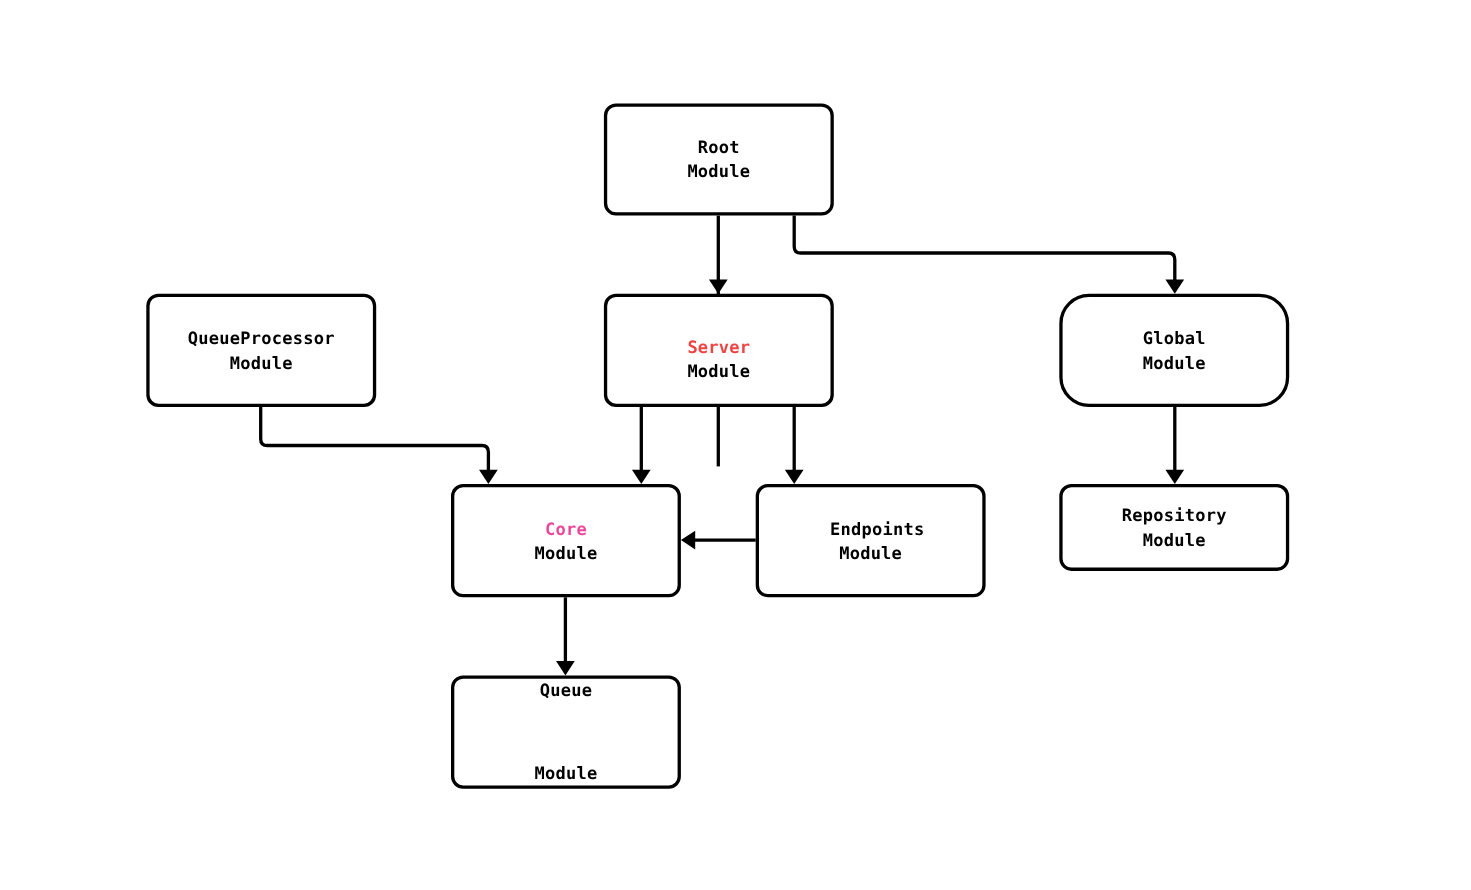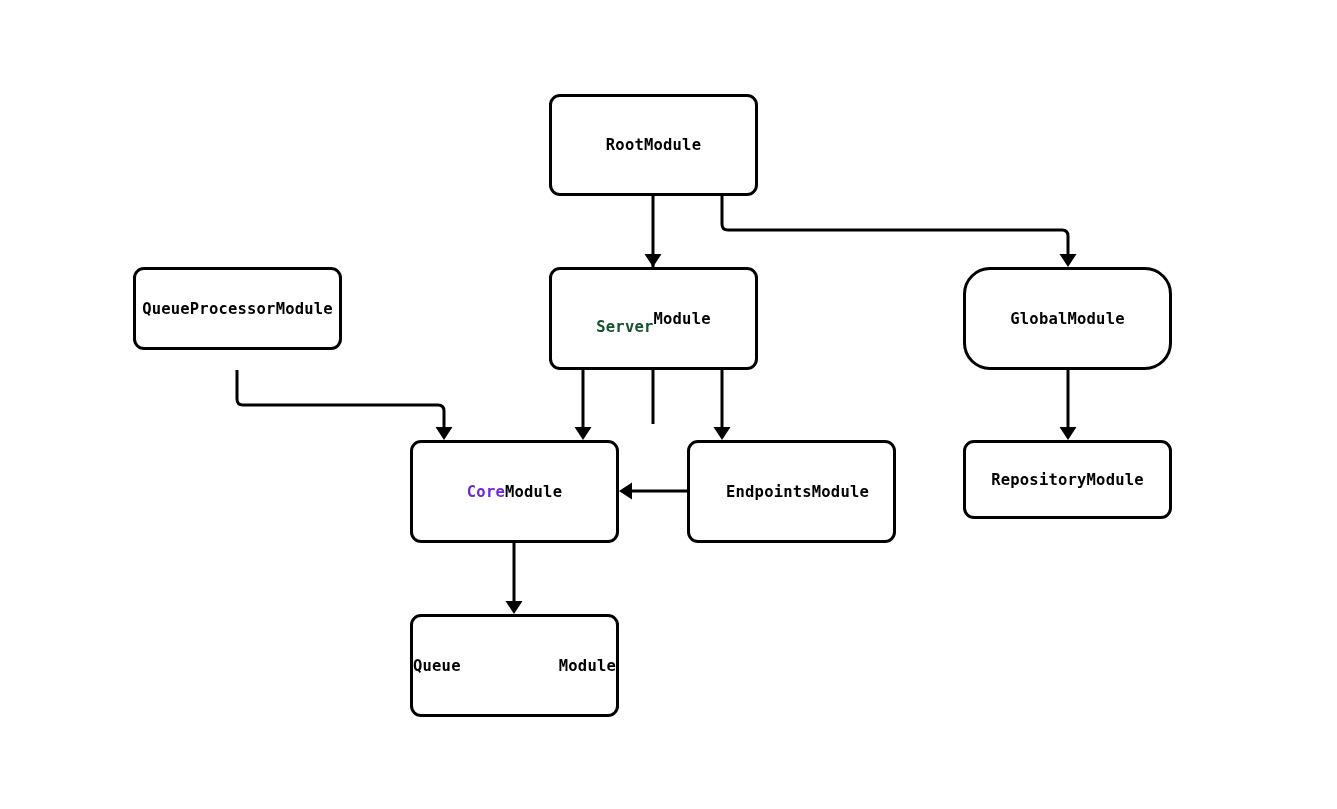--- a/index.html
+++ b/index.html
@@ -25,21 +25,21 @@
     width: 1337px;
     height: 809px;
   }
   .node {
     position: absolute;
     box-sizing: border-box;
     background: #ffffff;
     border: 3px solid #0ea5e9;
     border-radius: 11px;
     display: flex;
-    flex-direction: row;
+    flex-direction: column;
     align-items: center;
     justify-content: center;
     z-index: 2;
   }
   .node-line {
     font-family: "DejaVu Sans Mono", "Liberation Mono", monospace;
     font-size: 15.5px;
     line-height: 22px;
     font-weight: 700;
     color: #000000;
@@ -70,34 +70,34 @@
       <polygon points="619,491 632,482.5 632,499.5" fill="#000000"></polygon>
       <path d="M 514,543 L 514,602" fill="none" stroke="#000000" stroke-width="3" stroke-linecap="butt" stroke-linejoin="round"></path>
       <polygon points="514,614 505.5,601 522.5,601" fill="#000000"></polygon>
     </svg>
 
   <div id="node-layer">
       <div class="node" style="left: 549px; top: 94px; width: 209px; height: 102px; border-color: rgb(0, 0, 0);">
         <div class="node-line" style="color: rgb(0, 0, 0);">Root</div>
         <div class="node-line" style="color: rgb(0, 0, 0);">Module</div>
       </div>
-      <div class="node" style="left: 133px; top: 267px; width: 209px; height: 83px; border-color: rgb(0, 0, 0);">
+      <div class="node" style="left: 133px; top: 267px; width: 209px; height: 103px; border-color: rgb(0, 0, 0);">
         <div class="node-line" style="color: rgb(0, 0, 0);">QueueProcessor</div>
         <div class="node-line" style="color: rgb(0, 0, 0);">Module</div>
       </div>
       <div class="node" style="left: 549px; top: 267px; width: 209px; height: 103px; border-color: rgb(0, 0, 0);">
-        <div class="node-line" style="color: #14532d; margin-top: 16px;">Server</div>
+        <div class="node-line" style="color: #ef4444; margin-top: 16px;">Server</div>
         <div class="node-line" style="color: rgb(0, 0, 0);">Module</div>
       </div>
       <div class="node" style="left: 963px; top: 267px; width: 209px; height: 103px; border-color: rgb(0, 0, 0); border-radius: 27px;">
         <div class="node-line" style="color: rgb(0, 0, 0);">Global</div>
         <div class="node-line" style="color: rgb(0, 0, 0);">Module</div>
       </div>
       <div class="node" style="left: 410px; top: 440px; width: 209px; height: 103px; border-color: rgb(0, 0, 0);">
-        <div class="node-line" style="color: #6d28d9;">Core</div>
+        <div class="node-line" style="color: #ec4899;">Core</div>
         <div class="node-line" style="color: rgb(0, 0, 0);">Module</div>
       </div>
       <div class="node" style="left: 687px; top: 440px; width: 209px; height: 103px; border-color: rgb(0, 0, 0);">
         <div class="node-line" style="color: rgb(0, 0, 0); padding-left: 12px;">Endpoints</div>
         <div class="node-line" style="color: rgb(0, 0, 0);">Module</div>
       </div>
       <div class="node" style="left: 963px; top: 440px; width: 209px; height: 79px; border-color: rgb(0, 0, 0);">
         <div class="node-line" style="color: rgb(0, 0, 0);">Repository</div>
         <div class="node-line" style="color: rgb(0, 0, 0);">Module</div>
       </div>

